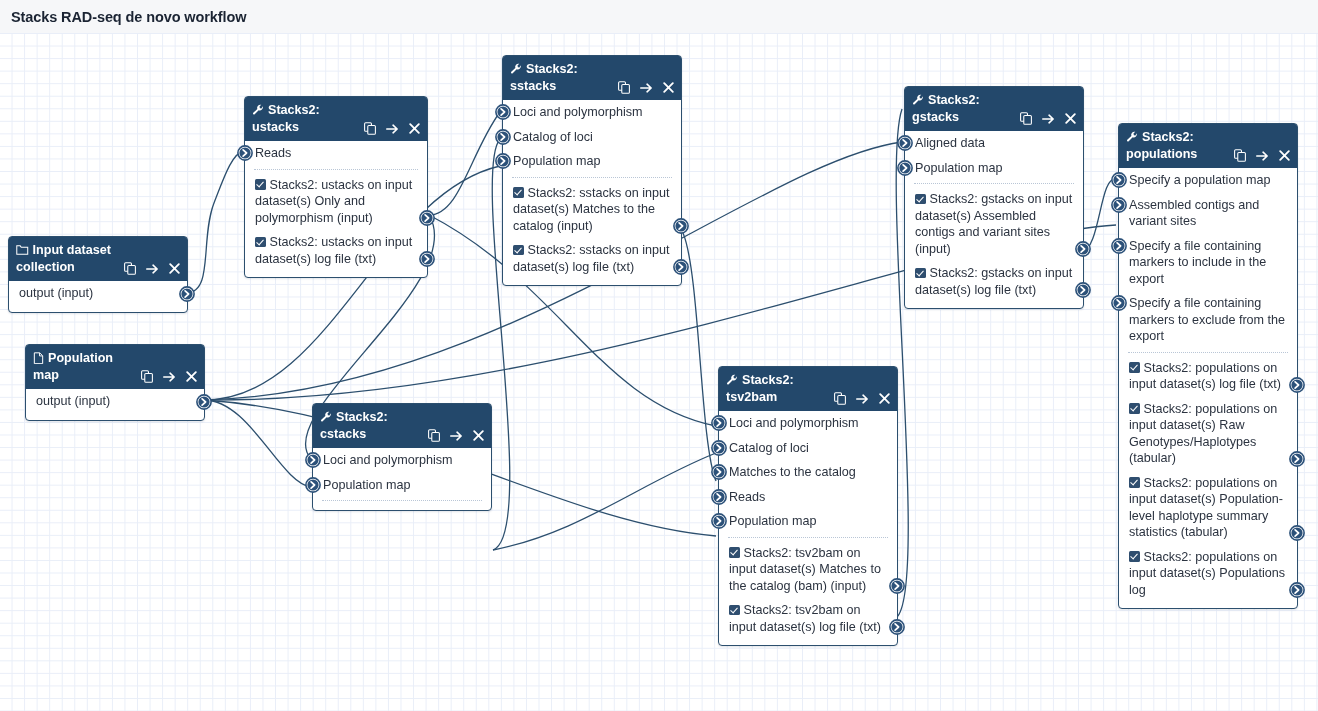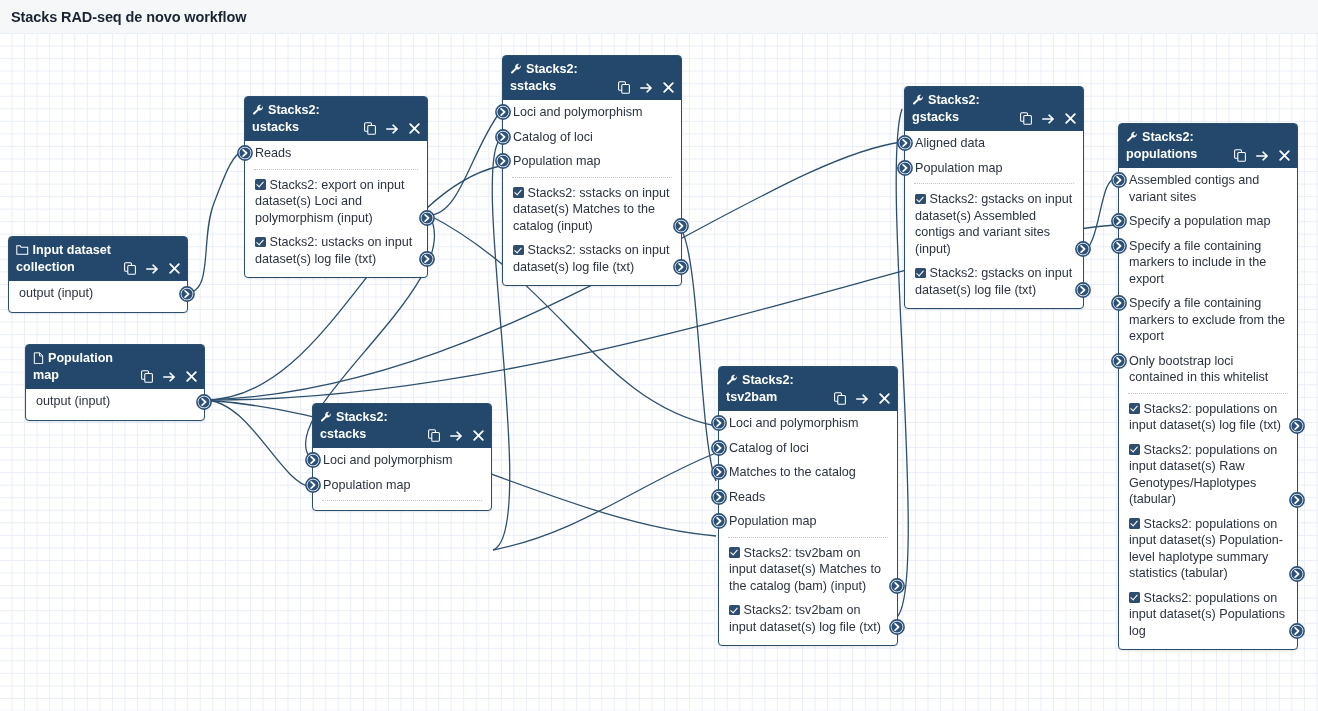--- a/index.html
+++ b/index.html
@@ -209,21 +209,21 @@
      </div>
           </div>
           <div class="node-body">
             <div class="port-row in-row"><span class="terminal in"><svg width="16" height="16" viewBox="0 0 16 16" aria-hidden="true">
     <circle cx="8" cy="8" r="7.1" fill="#ffffff" stroke="#2c5179" stroke-width="1.6"></circle>
     <circle cx="8" cy="8" r="5.6" fill="#2c5179"></circle>
     <path d="M6.1 4.9L9.6 8l-3.5 3.1" fill="none" stroke="#ffffff" stroke-width="1.7" stroke-linecap="round" stroke-linejoin="round"></path>
   </svg></span>
        <span>Reads</span></div>
             <div class="divider"></div>
-            <div class="port-row out-row terminal-mid"><span class="cbx"></span><span>Stacks2: export on input dataset(s) Loci and polymorphism (input)</span>
+            <div class="port-row out-row terminal-mid"><span class="cbx"></span><span>Stacks2: ustacks on input dataset(s) Only and polymorphism (input)</span>
        <span class="terminal out"><svg width="16" height="16" viewBox="0 0 16 16" aria-hidden="true">
     <circle cx="8" cy="8" r="7.1" fill="#ffffff" stroke="#2c5179" stroke-width="1.6"></circle>
     <circle cx="8" cy="8" r="5.6" fill="#2c5179"></circle>
     <path d="M6.1 4.9L9.6 8l-3.5 3.1" fill="none" stroke="#ffffff" stroke-width="1.7" stroke-linecap="round" stroke-linejoin="round"></path>
   </svg></span></div>
             <div class="port-row out-row terminal-mid"><span class="cbx"></span><span>Stacks2: ustacks on input dataset(s) log file (txt)</span>
        <span class="terminal out"><svg width="16" height="16" viewBox="0 0 16 16" aria-hidden="true">
     <circle cx="8" cy="8" r="7.1" fill="#ffffff" stroke="#2c5179" stroke-width="1.6"></circle>
     <circle cx="8" cy="8" r="5.6" fill="#2c5179"></circle>
     <path d="M6.1 4.9L9.6 8l-3.5 3.1" fill="none" stroke="#ffffff" stroke-width="1.7" stroke-linecap="round" stroke-linejoin="round"></path>
@@ -351,45 +351,39 @@
   </svg></span>
               </div>
      </div>
           </div>
           <div class="node-body">
             <div class="port-row in-row"><span class="terminal in"><svg width="16" height="16" viewBox="0 0 16 16" aria-hidden="true">
     <circle cx="8" cy="8" r="7.1" fill="#ffffff" stroke="#2c5179" stroke-width="1.6"></circle>
     <circle cx="8" cy="8" r="5.6" fill="#2c5179"></circle>
     <path d="M6.1 4.9L9.6 8l-3.5 3.1" fill="none" stroke="#ffffff" stroke-width="1.7" stroke-linecap="round" stroke-linejoin="round"></path>
   </svg></span>
+       <span>Specify a population map</span></div>
+            <div class="port-row in-row"><span class="terminal in"><svg width="16" height="16" viewBox="0 0 16 16" aria-hidden="true">
+    <circle cx="8" cy="8" r="7.1" fill="#ffffff" stroke="#2c5179" stroke-width="1.6"></circle>
+    <circle cx="8" cy="8" r="5.6" fill="#2c5179"></circle>
+    <path d="M6.1 4.9L9.6 8l-3.5 3.1" fill="none" stroke="#ffffff" stroke-width="1.7" stroke-linecap="round" stroke-linejoin="round"></path>
+  </svg></span>
        <span>Assembled contigs and variant sites</span></div>
             <div class="port-row in-row"><span class="terminal in"><svg width="16" height="16" viewBox="0 0 16 16" aria-hidden="true">
     <circle cx="8" cy="8" r="7.1" fill="#ffffff" stroke="#2c5179" stroke-width="1.6"></circle>
     <circle cx="8" cy="8" r="5.6" fill="#2c5179"></circle>
     <path d="M6.1 4.9L9.6 8l-3.5 3.1" fill="none" stroke="#ffffff" stroke-width="1.7" stroke-linecap="round" stroke-linejoin="round"></path>
   </svg></span>
-       <span>Specify a population map</span></div>
-            <div class="port-row in-row"><span class="terminal in"><svg width="16" height="16" viewBox="0 0 16 16" aria-hidden="true">
-    <circle cx="8" cy="8" r="7.1" fill="#ffffff" stroke="#2c5179" stroke-width="1.6"></circle>
-    <circle cx="8" cy="8" r="5.6" fill="#2c5179"></circle>
-    <path d="M6.1 4.9L9.6 8l-3.5 3.1" fill="none" stroke="#ffffff" stroke-width="1.7" stroke-linecap="round" stroke-linejoin="round"></path>
-  </svg></span>
        <span>Specify a file containing markers to include in the export</span></div>
             <div class="port-row in-row"><span class="terminal in"><svg width="16" height="16" viewBox="0 0 16 16" aria-hidden="true">
     <circle cx="8" cy="8" r="7.1" fill="#ffffff" stroke="#2c5179" stroke-width="1.6"></circle>
     <circle cx="8" cy="8" r="5.6" fill="#2c5179"></circle>
     <path d="M6.1 4.9L9.6 8l-3.5 3.1" fill="none" stroke="#ffffff" stroke-width="1.7" stroke-linecap="round" stroke-linejoin="round"></path>
   </svg></span>
        <span>Specify a file containing markers to exclude from the export</span></div>
-            <div class="port-row in-row"><span class="terminal in"><svg width="16" height="16" viewBox="0 0 16 16" aria-hidden="true">
-    <circle cx="8" cy="8" r="7.1" fill="#ffffff" stroke="#2c5179" stroke-width="1.6"></circle>
-    <circle cx="8" cy="8" r="5.6" fill="#2c5179"></circle>
-    <path d="M6.1 4.9L9.6 8l-3.5 3.1" fill="none" stroke="#ffffff" stroke-width="1.7" stroke-linecap="round" stroke-linejoin="round"></path>
-  </svg></span>
-       <span>Only bootstrap loci contained in this whitelist</span></div>
             <div class="divider"></div>
             <div class="port-row out-row terminal-mid"><span class="cbx"></span><span>Stacks2: populations on input dataset(s) log file (txt)</span>
        <span class="terminal out"><svg width="16" height="16" viewBox="0 0 16 16" aria-hidden="true">
     <circle cx="8" cy="8" r="7.1" fill="#ffffff" stroke="#2c5179" stroke-width="1.6"></circle>
     <circle cx="8" cy="8" r="5.6" fill="#2c5179"></circle>
     <path d="M6.1 4.9L9.6 8l-3.5 3.1" fill="none" stroke="#ffffff" stroke-width="1.7" stroke-linecap="round" stroke-linejoin="round"></path>
   </svg></span></div>
             <div class="port-row out-row terminal-mid"><span class="cbx"></span><span>Stacks2: populations on input dataset(s) Raw Genotypes/Haplotypes (tabular)</span>
        <span class="terminal out"><svg width="16" height="16" viewBox="0 0 16 16" aria-hidden="true">
     <circle cx="8" cy="8" r="7.1" fill="#ffffff" stroke="#2c5179" stroke-width="1.6"></circle>

